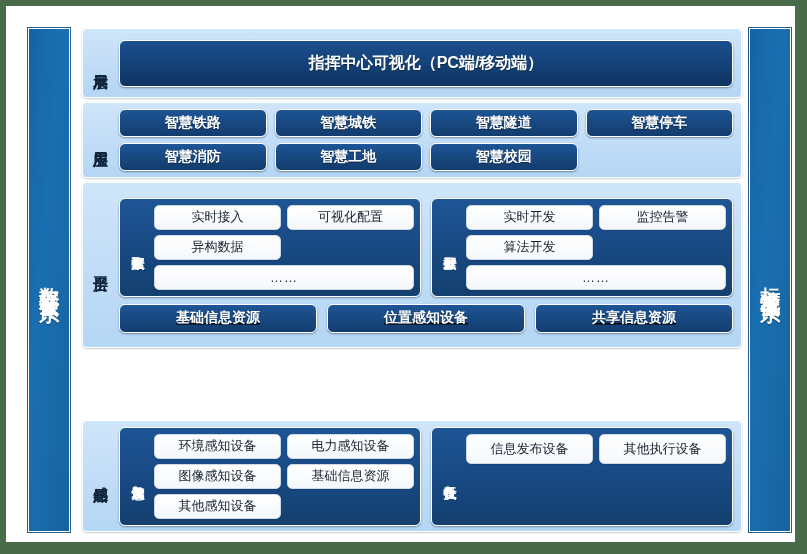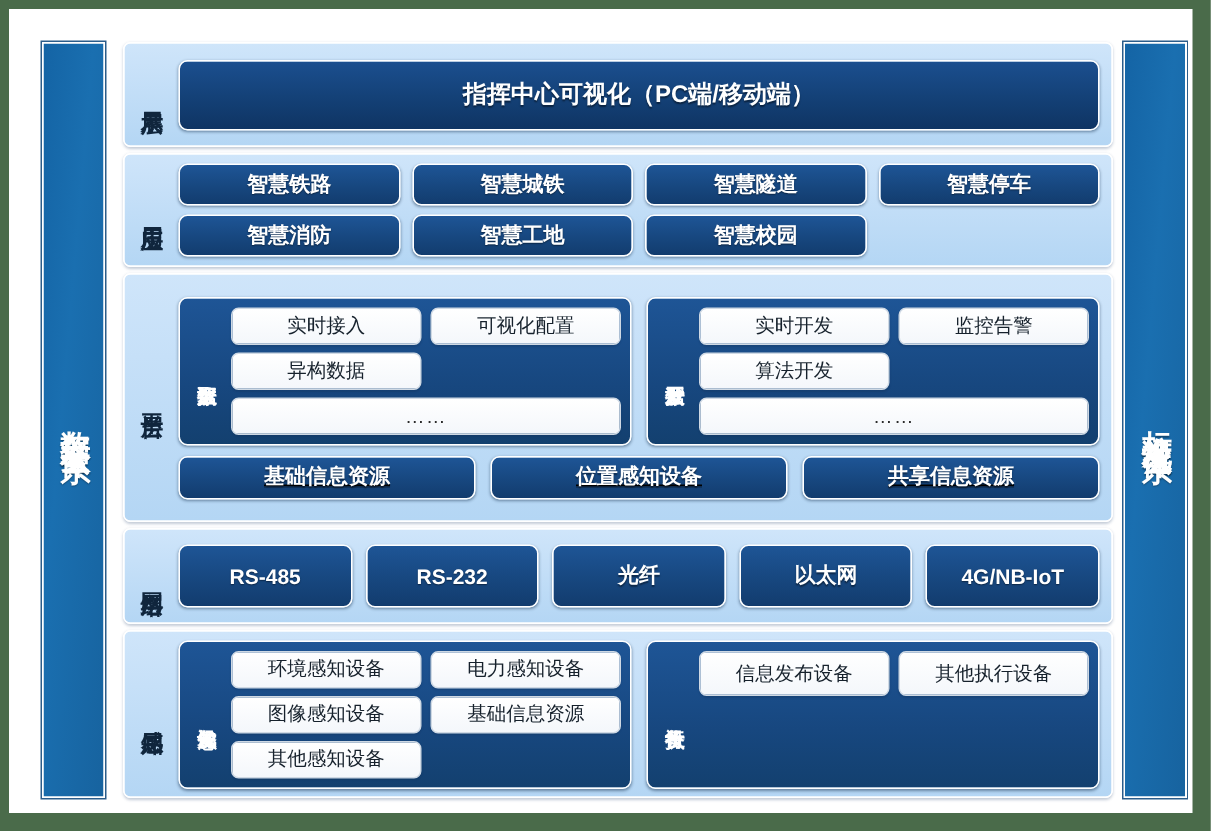--- a/index.html
+++ b/index.html
@@ -200,32 +200,20 @@
 
         <div class="platform-bottom">
           <div class="chip res-chip">基础信息资源</div>
           <div class="chip res-chip">位置感知设备</div>
           <div class="chip res-chip">共享信息资源</div>
         </div>
 
       </div>
     </div>
 
-    <div class="layer" id="layer-network">
-      <div class="layer-label">网络层</div>
-      <div class="layer-body">
-        <div class="net-grid">
-          <div class="chip net-chip">RS-485</div>
-          <div class="chip net-chip">RS-232</div>
-          <div class="chip net-chip">光纤</div>
-          <div class="chip net-chip">以太网</div>
-          <div class="chip net-chip">4G/NB-IoT</div>
-        </div>
-      </div>
-    </div>
 
     <div class="layer" id="layer-sense">
       <div class="layer-label">感知层</div>
       <div class="layer-body" id="sense-body">
         <div class="sense-row">
 
           <div class="sgroup">
             <div class="sgroup-label">感知设备</div>
             <div class="sgroup-grid">
               <div class="wchip">环境感知设备</div>

